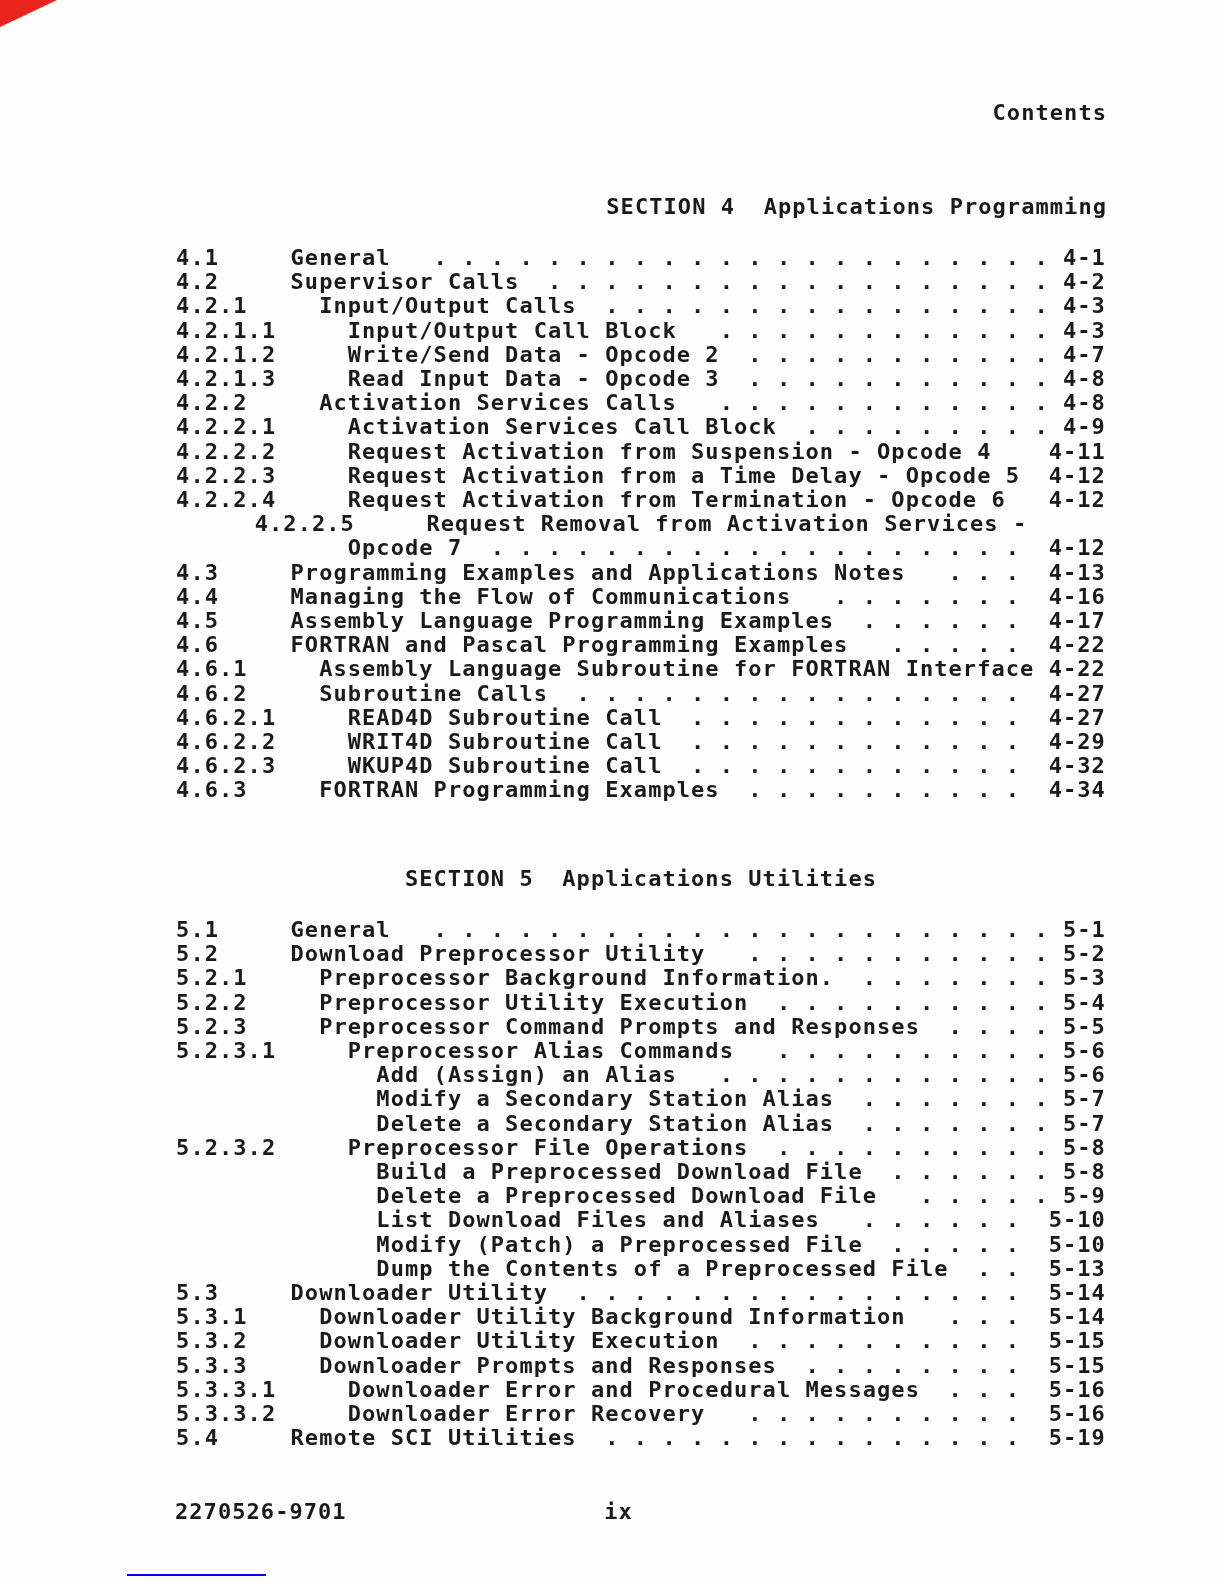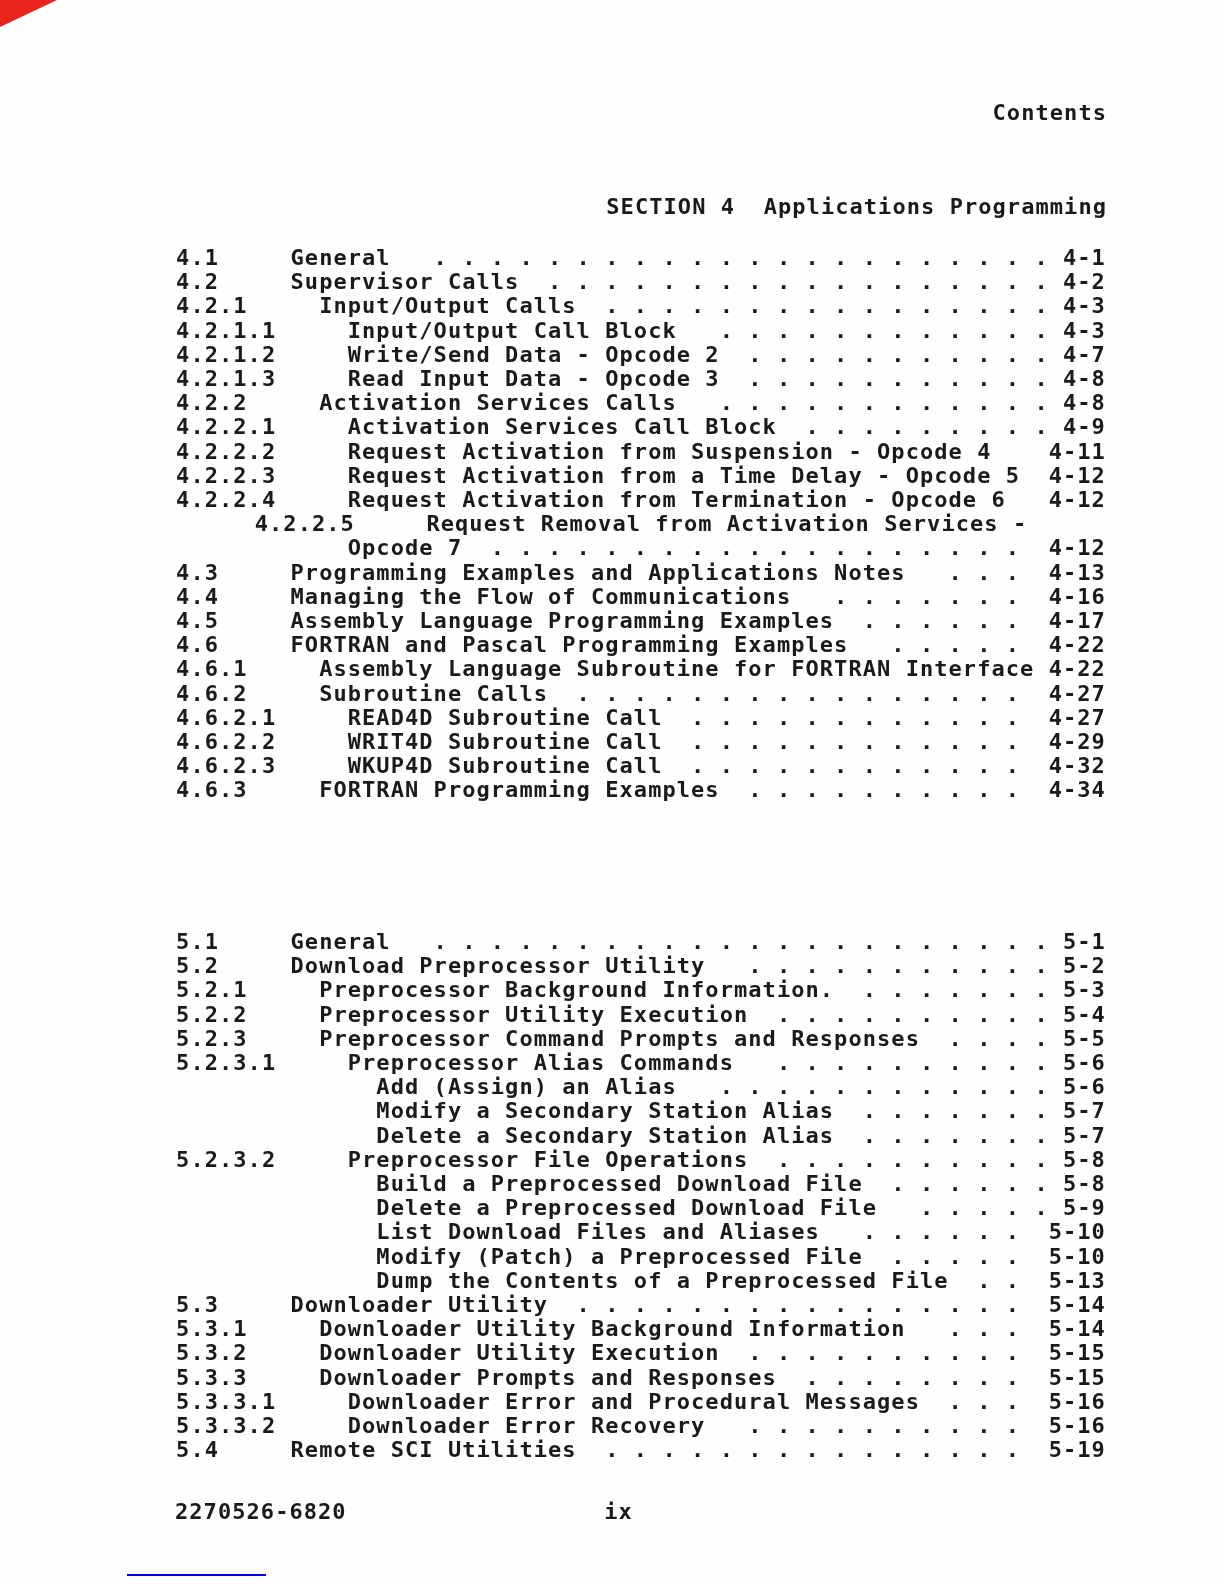--- a/index.html
+++ b/index.html
@@ -20,21 +20,21 @@
     left:175px;width:932px;
     font-size:22px;
     letter-spacing:1.06px;
     line-height:24.2px;
     white-space:pre;
   }
   .contents-label{top:101px;text-align:right;}
   .sec4-heading{top:195px;text-align:right;}
   .sec4-rows{top:246px;}
   .sec5-heading{top:867px;text-align:center;}
-  .sec5-rows{top:918px;margin-top:12px;}
+  .sec5-rows{top:918px;}
   .footer-line{top:1500px;}
   .row{white-space:pre;text-align:center;}
   .corner-mark{
     position:absolute;left:0;top:0;
     width:0;height:0;
     border-top:27px solid #e8241d;
     border-right:57px solid transparent;
   }
   .underline-mark{
     position:absolute;left:127px;top:1574px;
@@ -48,20 +48,21 @@
 <div class="page">
 
   <div class="corner-mark"></div>
 
   <div class="textblock contents-label">Contents</div>
 
   <div class="textblock sec4-heading">SECTION 4  Applications Programming</div>
 
   <div class="textblock sec4-rows"><div class="row">4.1     General   . . . . . . . . . . . . . . . . . . . . . . 4-1</div><div class="row">4.2     Supervisor Calls  . . . . . . . . . . . . . . . . . . 4-2</div><div class="row">4.2.1     Input/Output Calls  . . . . . . . . . . . . . . . . 4-3</div><div class="row">4.2.1.1     Input/Output Call Block   . . . . . . . . . . . . 4-3</div><div class="row">4.2.1.2     Write/Send Data - Opcode 2  . . . . . . . . . . . 4-7</div><div class="row">4.2.1.3     Read Input Data - Opcode 3  . . . . . . . . . . . 4-8</div><div class="row">4.2.2     Activation Services Calls   . . . . . . . . . . . . 4-8</div><div class="row">4.2.2.1     Activation Services Call Block  . . . . . . . . . 4-9</div><div class="row">4.2.2.2     Request Activation from Suspension - Opcode 4    4-11</div><div class="row">4.2.2.3     Request Activation from a Time Delay - Opcode 5  4-12</div><div class="row">4.2.2.4     Request Activation from Termination - Opcode 6   4-12</div><div class="row">4.2.2.5     Request Removal from Activation Services -</div><div class="row">            Opcode 7  . . . . . . . . . . . . . . . . . . .  4-12</div><div class="row">4.3     Programming Examples and Applications Notes   . . .  4-13</div><div class="row">4.4     Managing the Flow of Communications   . . . . . . .  4-16</div><div class="row">4.5     Assembly Language Programming Examples  . . . . . .  4-17</div><div class="row">4.6     FORTRAN and Pascal Programming Examples   . . . . .  4-22</div><div class="row">4.6.1     Assembly Language Subroutine for FORTRAN Interface 4-22</div><div class="row">4.6.2     Subroutine Calls  . . . . . . . . . . . . . . . .  4-27</div><div class="row">4.6.2.1     READ4D Subroutine Call  . . . . . . . . . . . .  4-27</div><div class="row">4.6.2.2     WRIT4D Subroutine Call  . . . . . . . . . . . .  4-29</div><div class="row">4.6.2.3     WKUP4D Subroutine Call  . . . . . . . . . . . .  4-32</div><div class="row">4.6.3     FORTRAN Programming Examples  . . . . . . . . . .  4-34</div></div>
 
+  <div class="textblock sec5-heading">SECTION 5  Applications Utilities</div>
 
   <div class="textblock sec5-rows"><div class="row">5.1     General   . . . . . . . . . . . . . . . . . . . . . . 5-1</div><div class="row">5.2     Download Preprocessor Utility   . . . . . . . . . . . 5-2</div><div class="row">5.2.1     Preprocessor Background Information.  . . . . . . . 5-3</div><div class="row">5.2.2     Preprocessor Utility Execution  . . . . . . . . . . 5-4</div><div class="row">5.2.3     Preprocessor Command Prompts and Responses  . . . . 5-5</div><div class="row">5.2.3.1     Preprocessor Alias Commands   . . . . . . . . . . 5-6</div><div class="row">              Add (Assign) an Alias   . . . . . . . . . . . . 5-6</div><div class="row">              Modify a Secondary Station Alias  . . . . . . . 5-7</div><div class="row">              Delete a Secondary Station Alias  . . . . . . . 5-7</div><div class="row">5.2.3.2     Preprocessor File Operations  . . . . . . . . . . 5-8</div><div class="row">              Build a Preprocessed Download File  . . . . . . 5-8</div><div class="row">              Delete a Preprocessed Download File   . . . . . 5-9</div><div class="row">              List Download Files and Aliases   . . . . . .  5-10</div><div class="row">              Modify (Patch) a Preprocessed File  . . . . .  5-10</div><div class="row">              Dump the Contents of a Preprocessed File  . .  5-13</div><div class="row">5.3     Downloader Utility  . . . . . . . . . . . . . . . .  5-14</div><div class="row">5.3.1     Downloader Utility Background Information   . . .  5-14</div><div class="row">5.3.2     Downloader Utility Execution  . . . . . . . . . .  5-15</div><div class="row">5.3.3     Downloader Prompts and Responses  . . . . . . . .  5-15</div><div class="row">5.3.3.1     Downloader Error and Procedural Messages  . . .  5-16</div><div class="row">5.3.3.2     Downloader Error Recovery   . . . . . . . . . .  5-16</div><div class="row">5.4     Remote SCI Utilities  . . . . . . . . . . . . . . .  5-19</div></div>
 
-  <div class="textblock footer-line"><span>2270526-6820</span><span>                  </span><span>ix</span></div>
+  <div class="textblock footer-line"><span>2270526-9701</span><span>                  </span><span>ix</span></div>
 
   <div class="underline-mark"></div>
 
 </div>
 
 </body></html>

